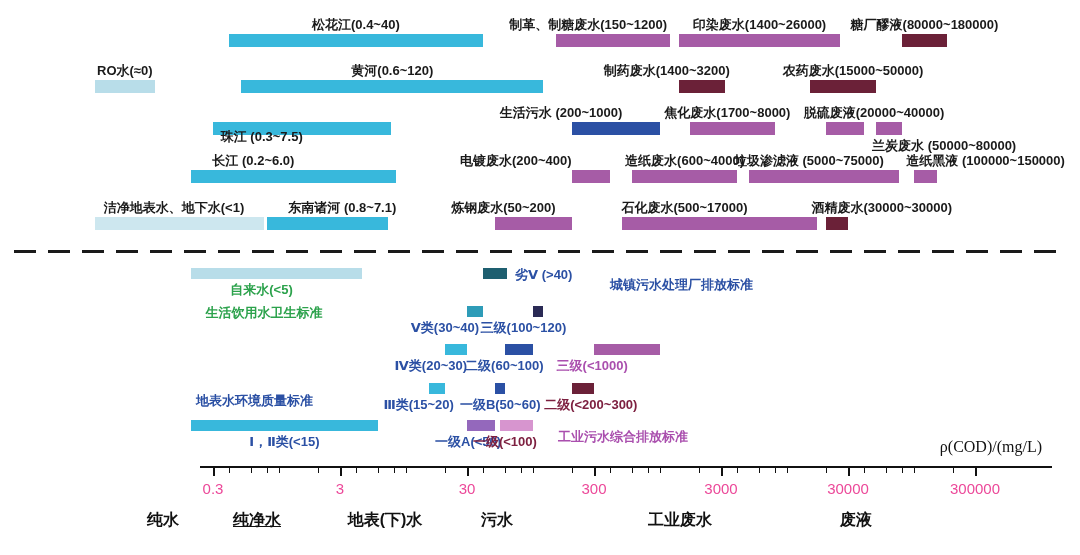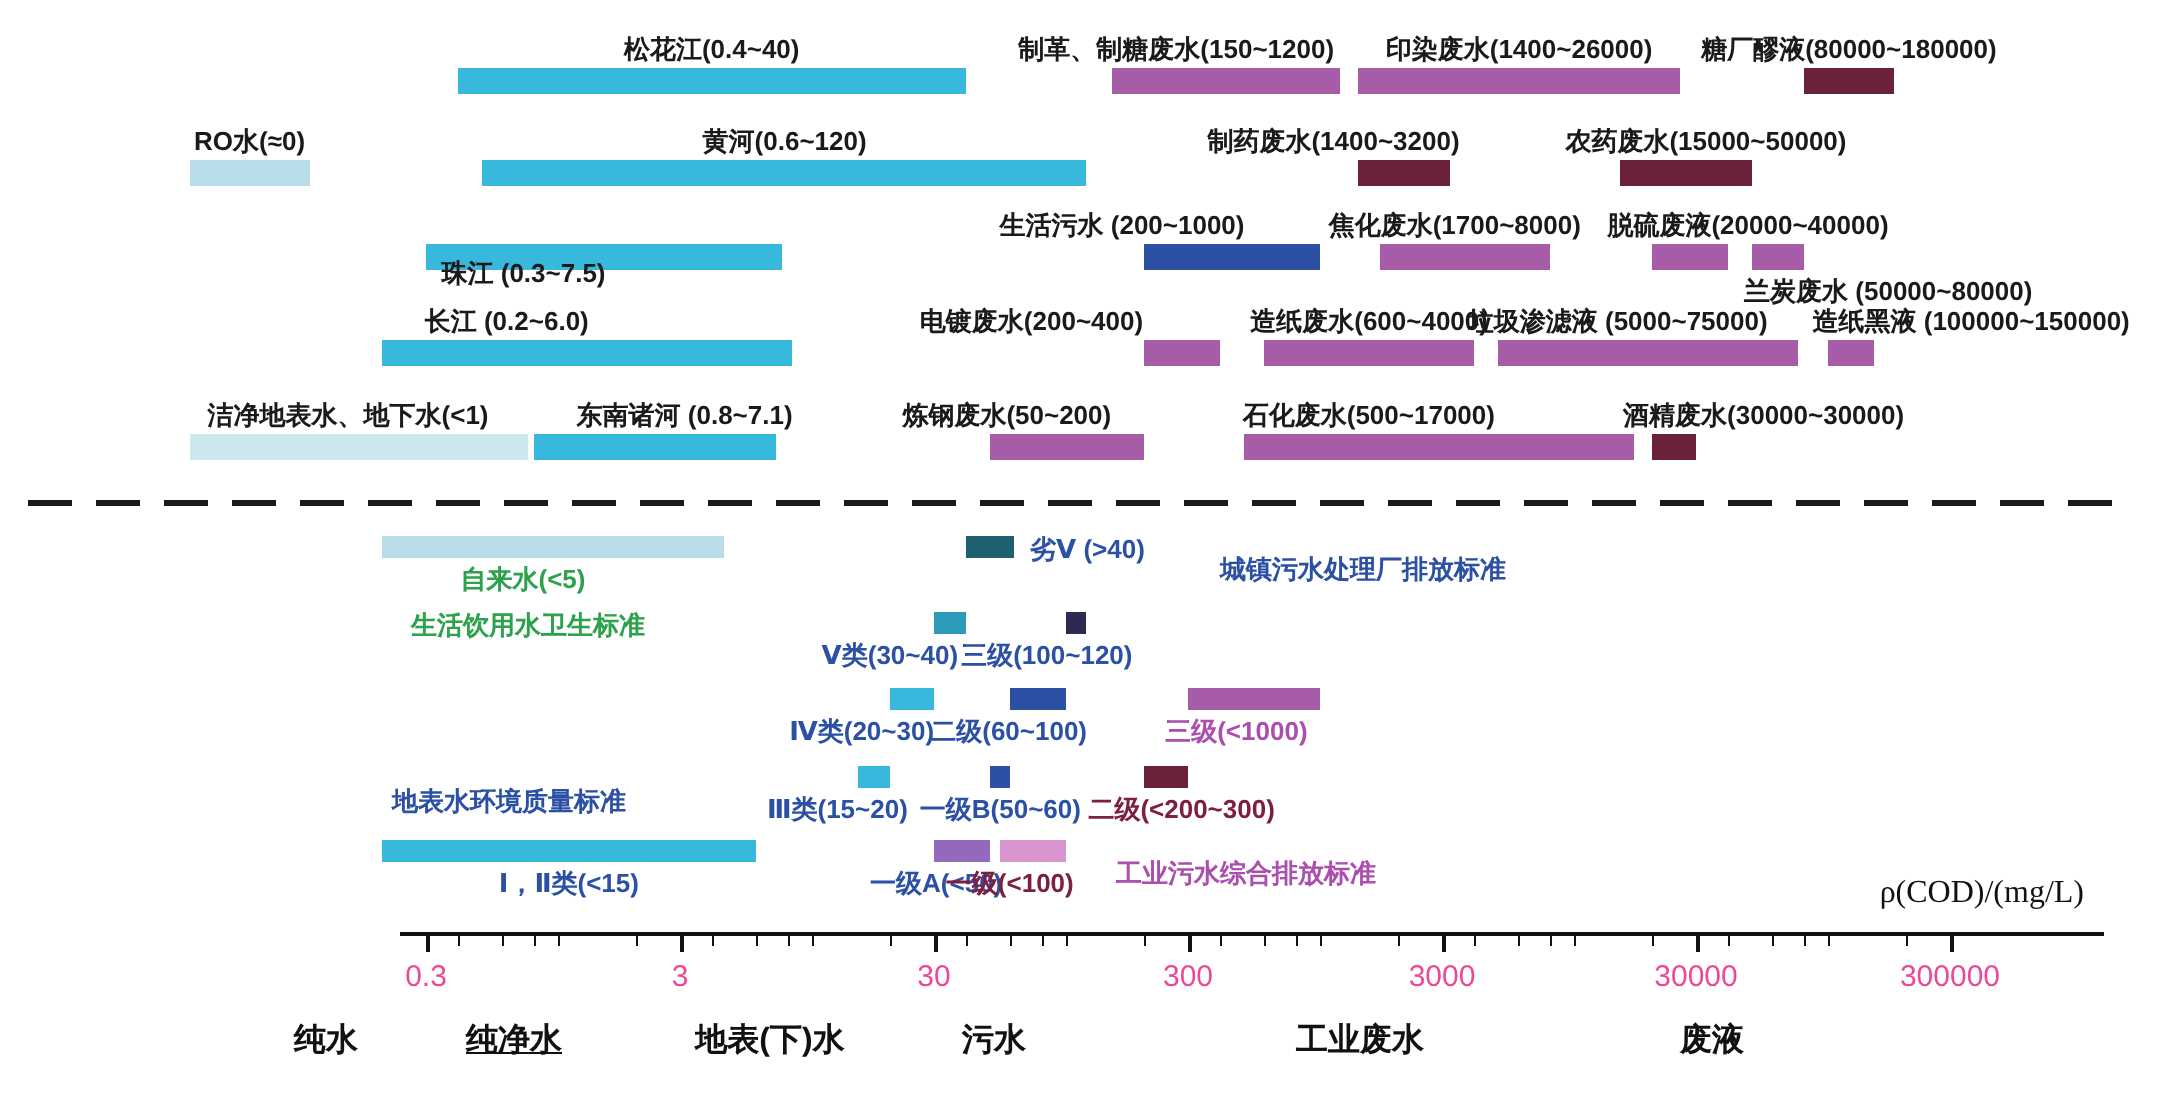--- a/index.html
+++ b/index.html
@@ -81,21 +81,21 @@
     <div class="bar-label" style="color: rgb(43, 80, 164); left: 515.039px; top: 267px;">劣Ⅴ (&gt;40)</div>
     <div class="bar" style="left: 467px; top: 306px; width: 15.8672px; height: 11px; background: rgb(46, 156, 184);"></div>
     <div class="bar-label" style="color: rgb(43, 80, 164); left: 444.934px; top: 320px; transform: translateX(-50%);">Ⅴ类(30~40)</div>
     <div class="bar" style="left: 533.406px; top: 306px; width: 10.056px; height: 11px; background: rgb(42, 42, 85);"></div>
     <div class="bar-label" style="color: rgb(43, 80, 164); left: 523.434px; top: 320px; transform: translateX(-50%);">三级(100~120)</div>
     <div class="bar" style="left: 444.636px; top: 344px; width: 22.3636px; height: 11px; background: rgb(56, 184, 220);"></div>
     <div class="bar-label" style="color: rgb(43, 80, 164); left: 430.818px; top: 358px; transform: translateX(-50%);">Ⅳ类(20~30)</div>
     <div class="bar" style="left: 505.231px; top: 344px; width: 28.1748px; height: 11px; background: rgb(43, 80, 164);"></div>
     <div class="bar-label" style="color: rgb(43, 80, 164); left: 504.318px; top: 358px; transform: translateX(-50%);">二级(60~100)</div>
     <div class="bar" style="left: 594px; top: 344px; width: 66.4056px; height: 11px; background: rgb(166, 92, 166);"></div>
-    <div class="bar-label" style="color: rgb(170, 79, 174); left: 592.203px; top: 358px; transform: translateX(-50%); margin-left: 26px;">三级(&lt;1000)</div>
+    <div class="bar-label" style="color: rgb(170, 79, 174); left: 592.203px; top: 358px; transform: translateX(-50%);">三级(&lt;1000)</div>
     <div class="bar" style="left: 428.769px; top: 383px; width: 15.8672px; height: 11px; background: rgb(56, 184, 220);"></div>
     <div class="bar-label" style="color: rgb(43, 80, 164); left: 418.703px; top: 397px; transform: translateX(-50%);">Ⅲ类(15~20)</div>
     <div class="bar" style="left: 495.175px; top: 383px; width: 10.056px; height: 11px; background: rgb(43, 80, 164);"></div>
     <div class="bar-label" style="color: rgb(43, 80, 164); left: 500.203px; top: 397px; transform: translateX(-50%);">一级B(50~60)</div>
     <div class="bar" style="left: 571.636px; top: 383px; width: 22.3636px; height: 11px; background: rgb(107, 33, 56);"></div>
     <div class="bar-label" style="color: rgb(125, 32, 64); left: 590.818px; top: 397px; transform: translateX(-50%);">二级(&lt;200~300)</div>
     <div class="bar" style="left: 190.636px; top: 420px; width: 187.594px; height: 11px; background: rgb(56, 184, 220);"></div>
     <div class="bar-label" style="color: rgb(43, 80, 164); left: 284.434px; top: 434px; transform: translateX(-50%);">Ⅰ，Ⅱ类(&lt;15)</div>
     <div class="bar" style="left: 467px; top: 420px; width: 28.1748px; height: 11px; background: rgb(148, 104, 188);"></div>
     <div class="bar-label" style="color: rgb(43, 80, 164); left: 426.087px; top: 434px; transform: translateX(-50%); margin-left: 42px;">一级A(&lt;50)</div>

